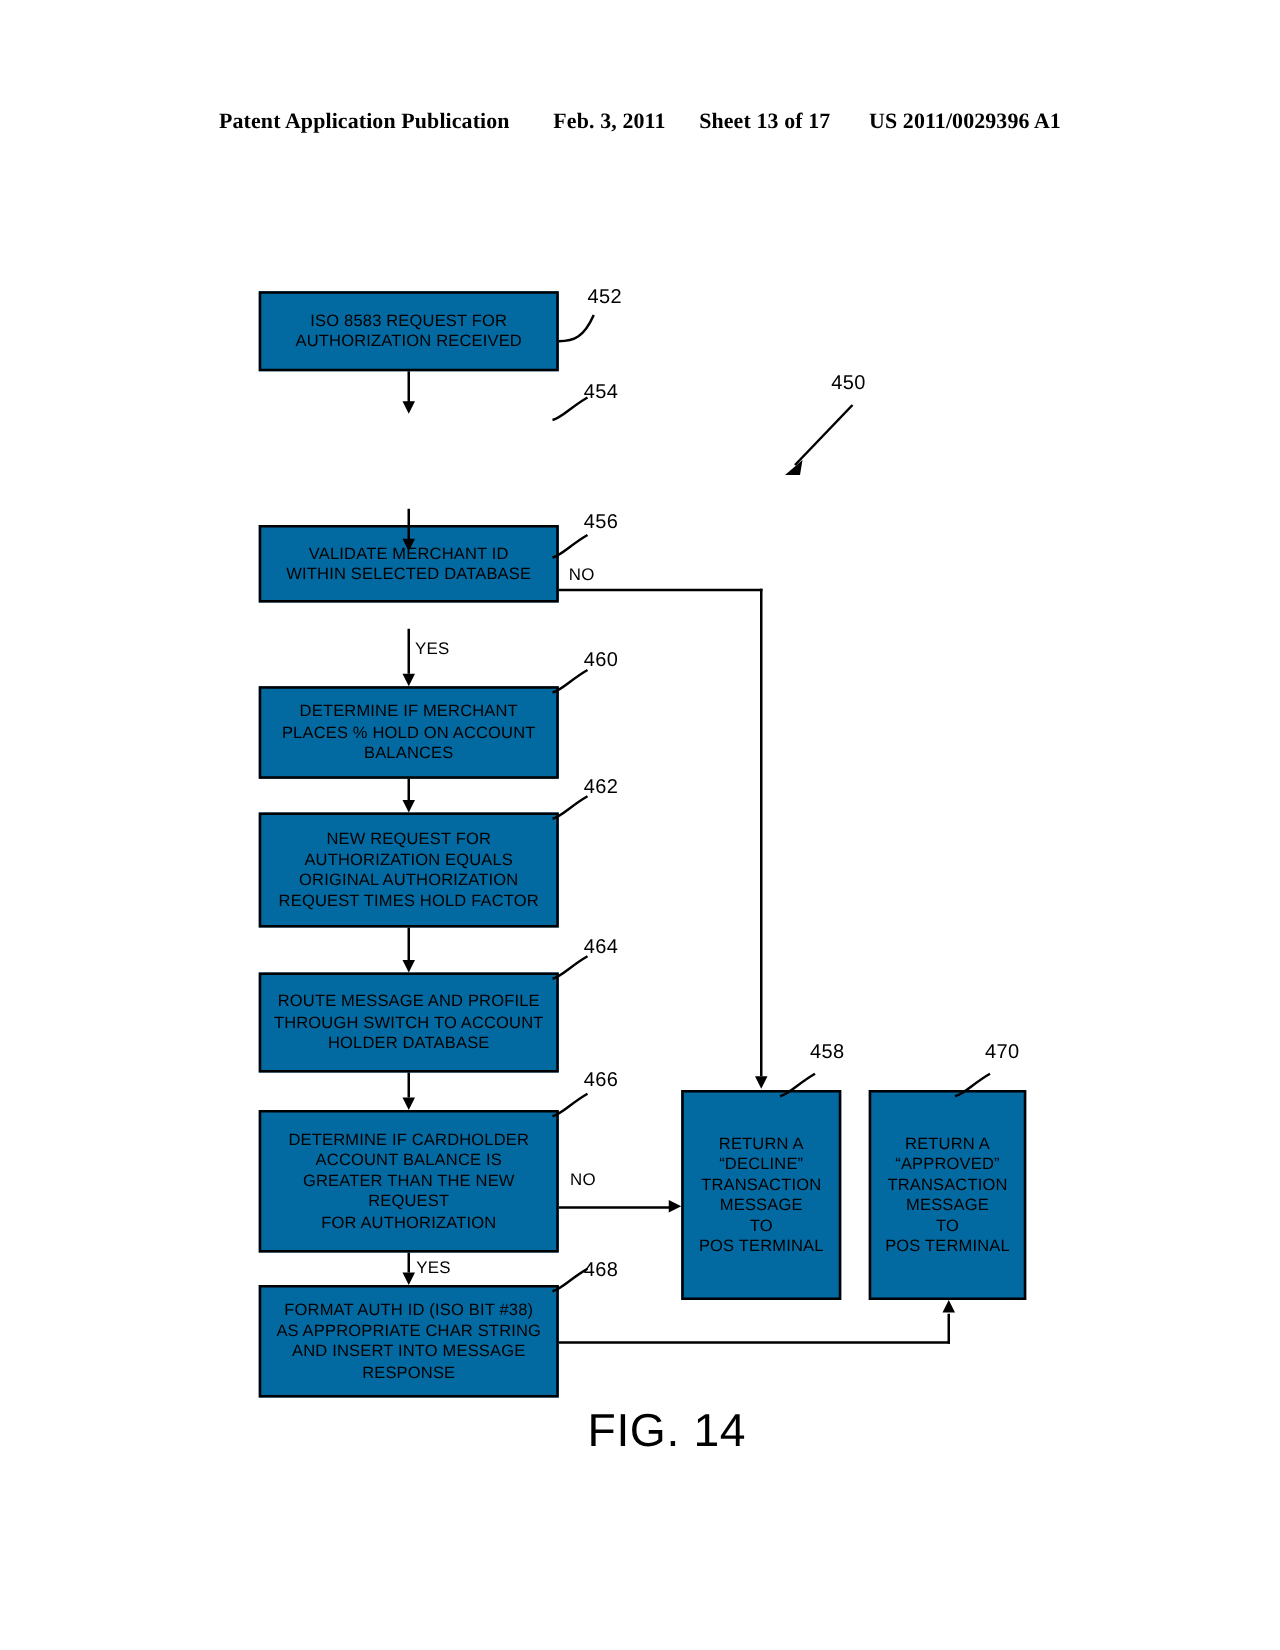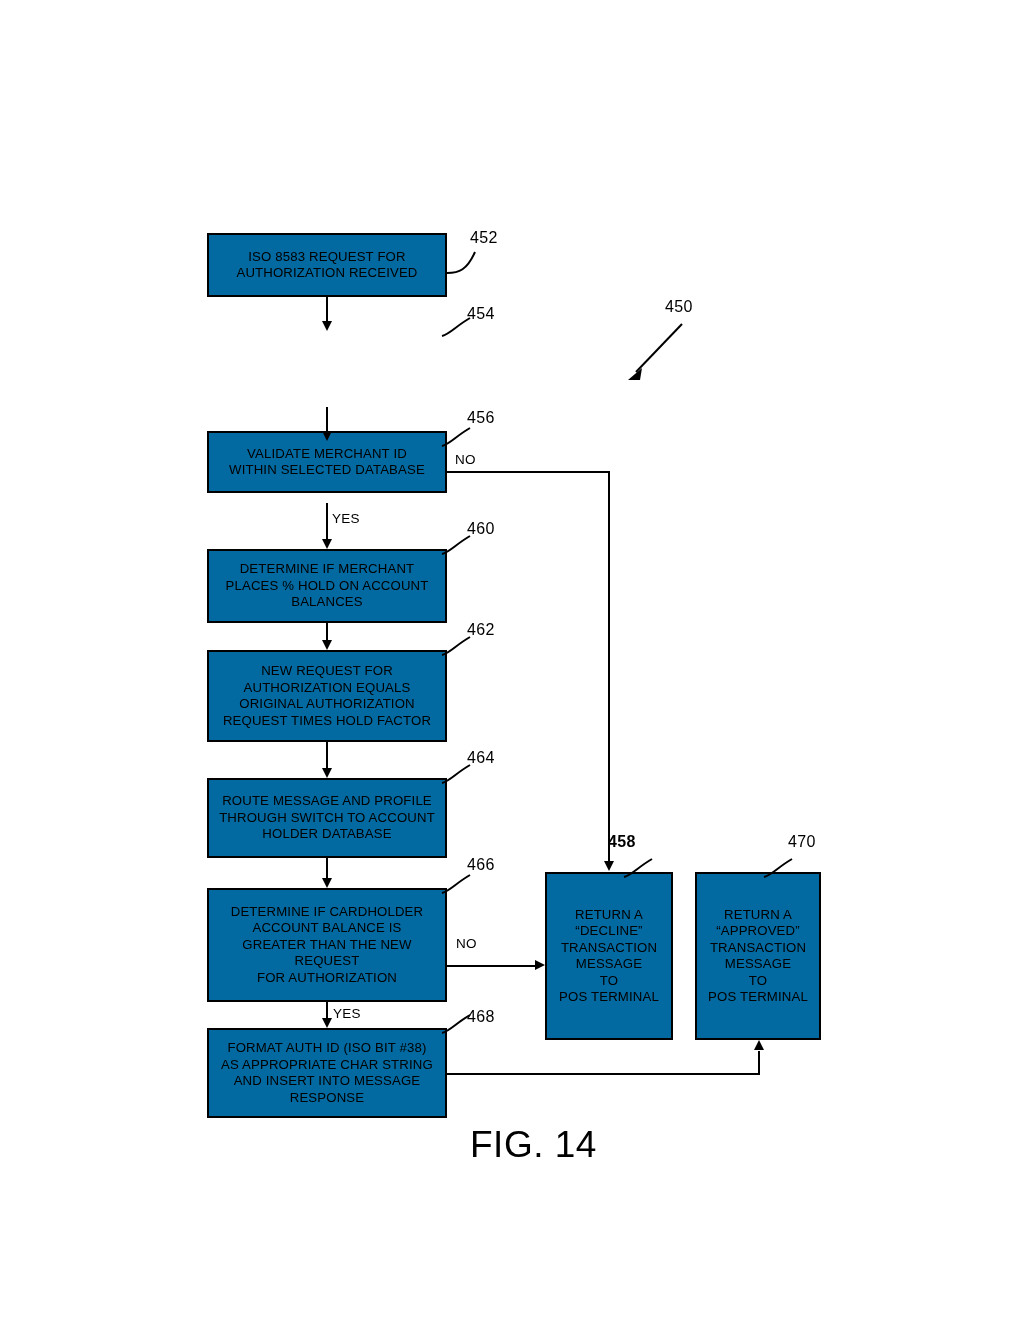--- a/index.html
+++ b/index.html
@@ -119,30 +119,39 @@
     font-size: 37px;
     letter-spacing: 0.5px;
     white-space: nowrap;
   }
 </style>
 </head>
 <body>
 
 <div id="page">
 
+  <div id="pub-header">
+    <span class="seg">Patent Application Publication</span>
+    <span class="gap-lg"></span>
+    <span class="seg">Feb. 3, 2011</span>
+    <span class="gap-md"></span>
+    <span class="seg">Sheet 13 of 17</span>
+    <span class="gap-sm"></span>
+    <span class="seg">US 2011/0029396 A1</span>
+  </div>
 
   <div id="diagram">
 
     <div class="node" style="left:207px; top:233px; width:240px; height:64px;">
       <span class="lines">ISO 8583 REQUEST FOR
 AUTHORIZATION RECEIVED</span>
     </div>
 
 
-    <div class="node" style="left:207px; top:431px; width:240px; height:62px;">
+    <div class="node" style="left:207px; top:420px; width:240px; height:62px;">
       <span class="lines">VALIDATE MERCHANT ID
 WITHIN SELECTED DATABASE</span>
     </div>
 
     <div class="node" style="left:207px; top:549px; width:240px; height:74px;">
       <span class="lines">DETERMINE IF MERCHANT
 PLACES % HOLD ON ACCOUNT
 BALANCES</span>
     </div>
 
@@ -265,21 +274,21 @@
     <div class="refnum" style="left:467px; top:856px;">466</div>
 
     <svg class="leader" style="left:440px; top:1009px; width:40px; height:26px;" viewBox="0 0 40 26">
       <path d="M2,24 C10,22 16,14 30,6" stroke="#000" stroke-width="2" fill="none"></path>
     </svg>
     <div class="refnum" style="left:467px; top:1008px;">468</div>
 
     <svg class="leader" style="left:622px; top:853px; width:40px; height:26px;" viewBox="0 0 40 26">
       <path d="M2,24 C10,22 16,14 30,6" stroke="#000" stroke-width="2" fill="none"></path>
     </svg>
-    <div class="refnum" style="left:608px; top:833px;font-weight:bold;">458</div>
+    <div class="refnum" style="left:648px; top:833px;">458</div>
 
     <svg class="leader" style="left:762px; top:853px; width:40px; height:26px;" viewBox="0 0 40 26">
       <path d="M2,24 C10,22 16,14 30,6" stroke="#000" stroke-width="2" fill="none"></path>
     </svg>
     <div class="refnum" style="left:788px; top:833px;">470</div>
 
     <svg class="leader" style="left:620px; top:318px; width:70px; height:70px;" viewBox="0 0 70 70">
       <line x1="62" y1="6" x2="16" y2="54" stroke="#000" stroke-width="2"></line>
       <polygon points="8,62 22,50 20,62" fill="#000"></polygon>
     </svg>

